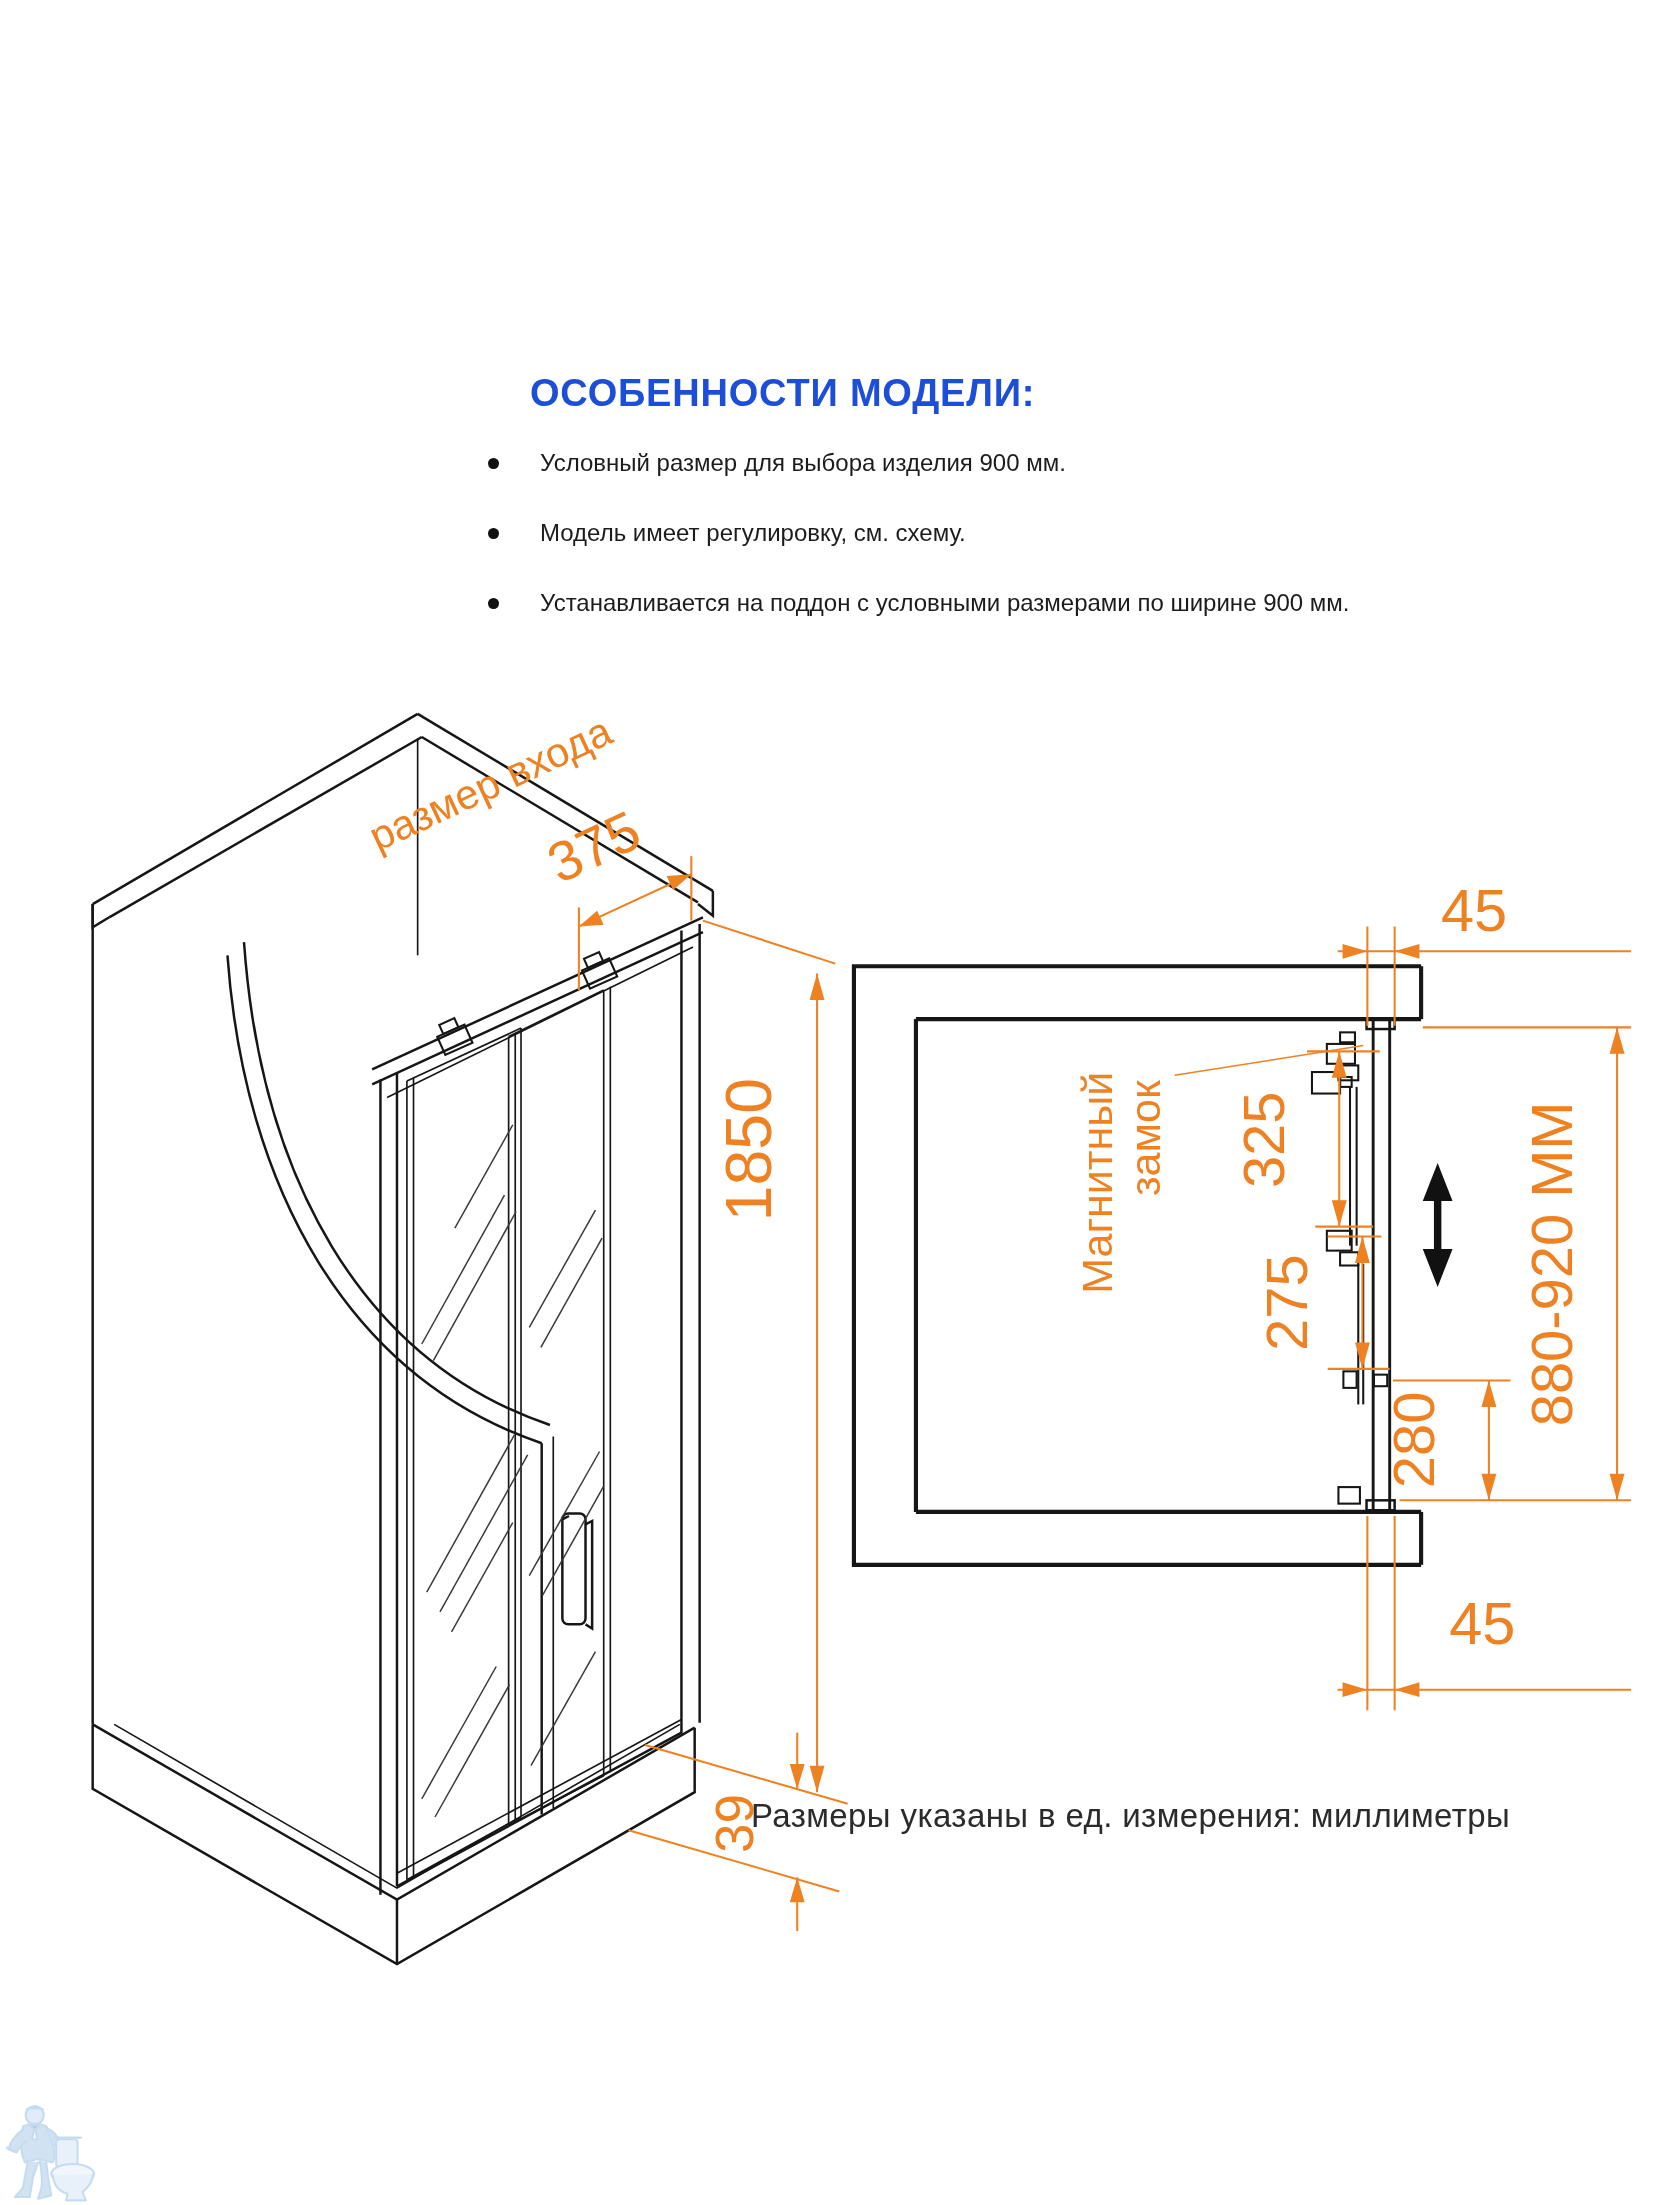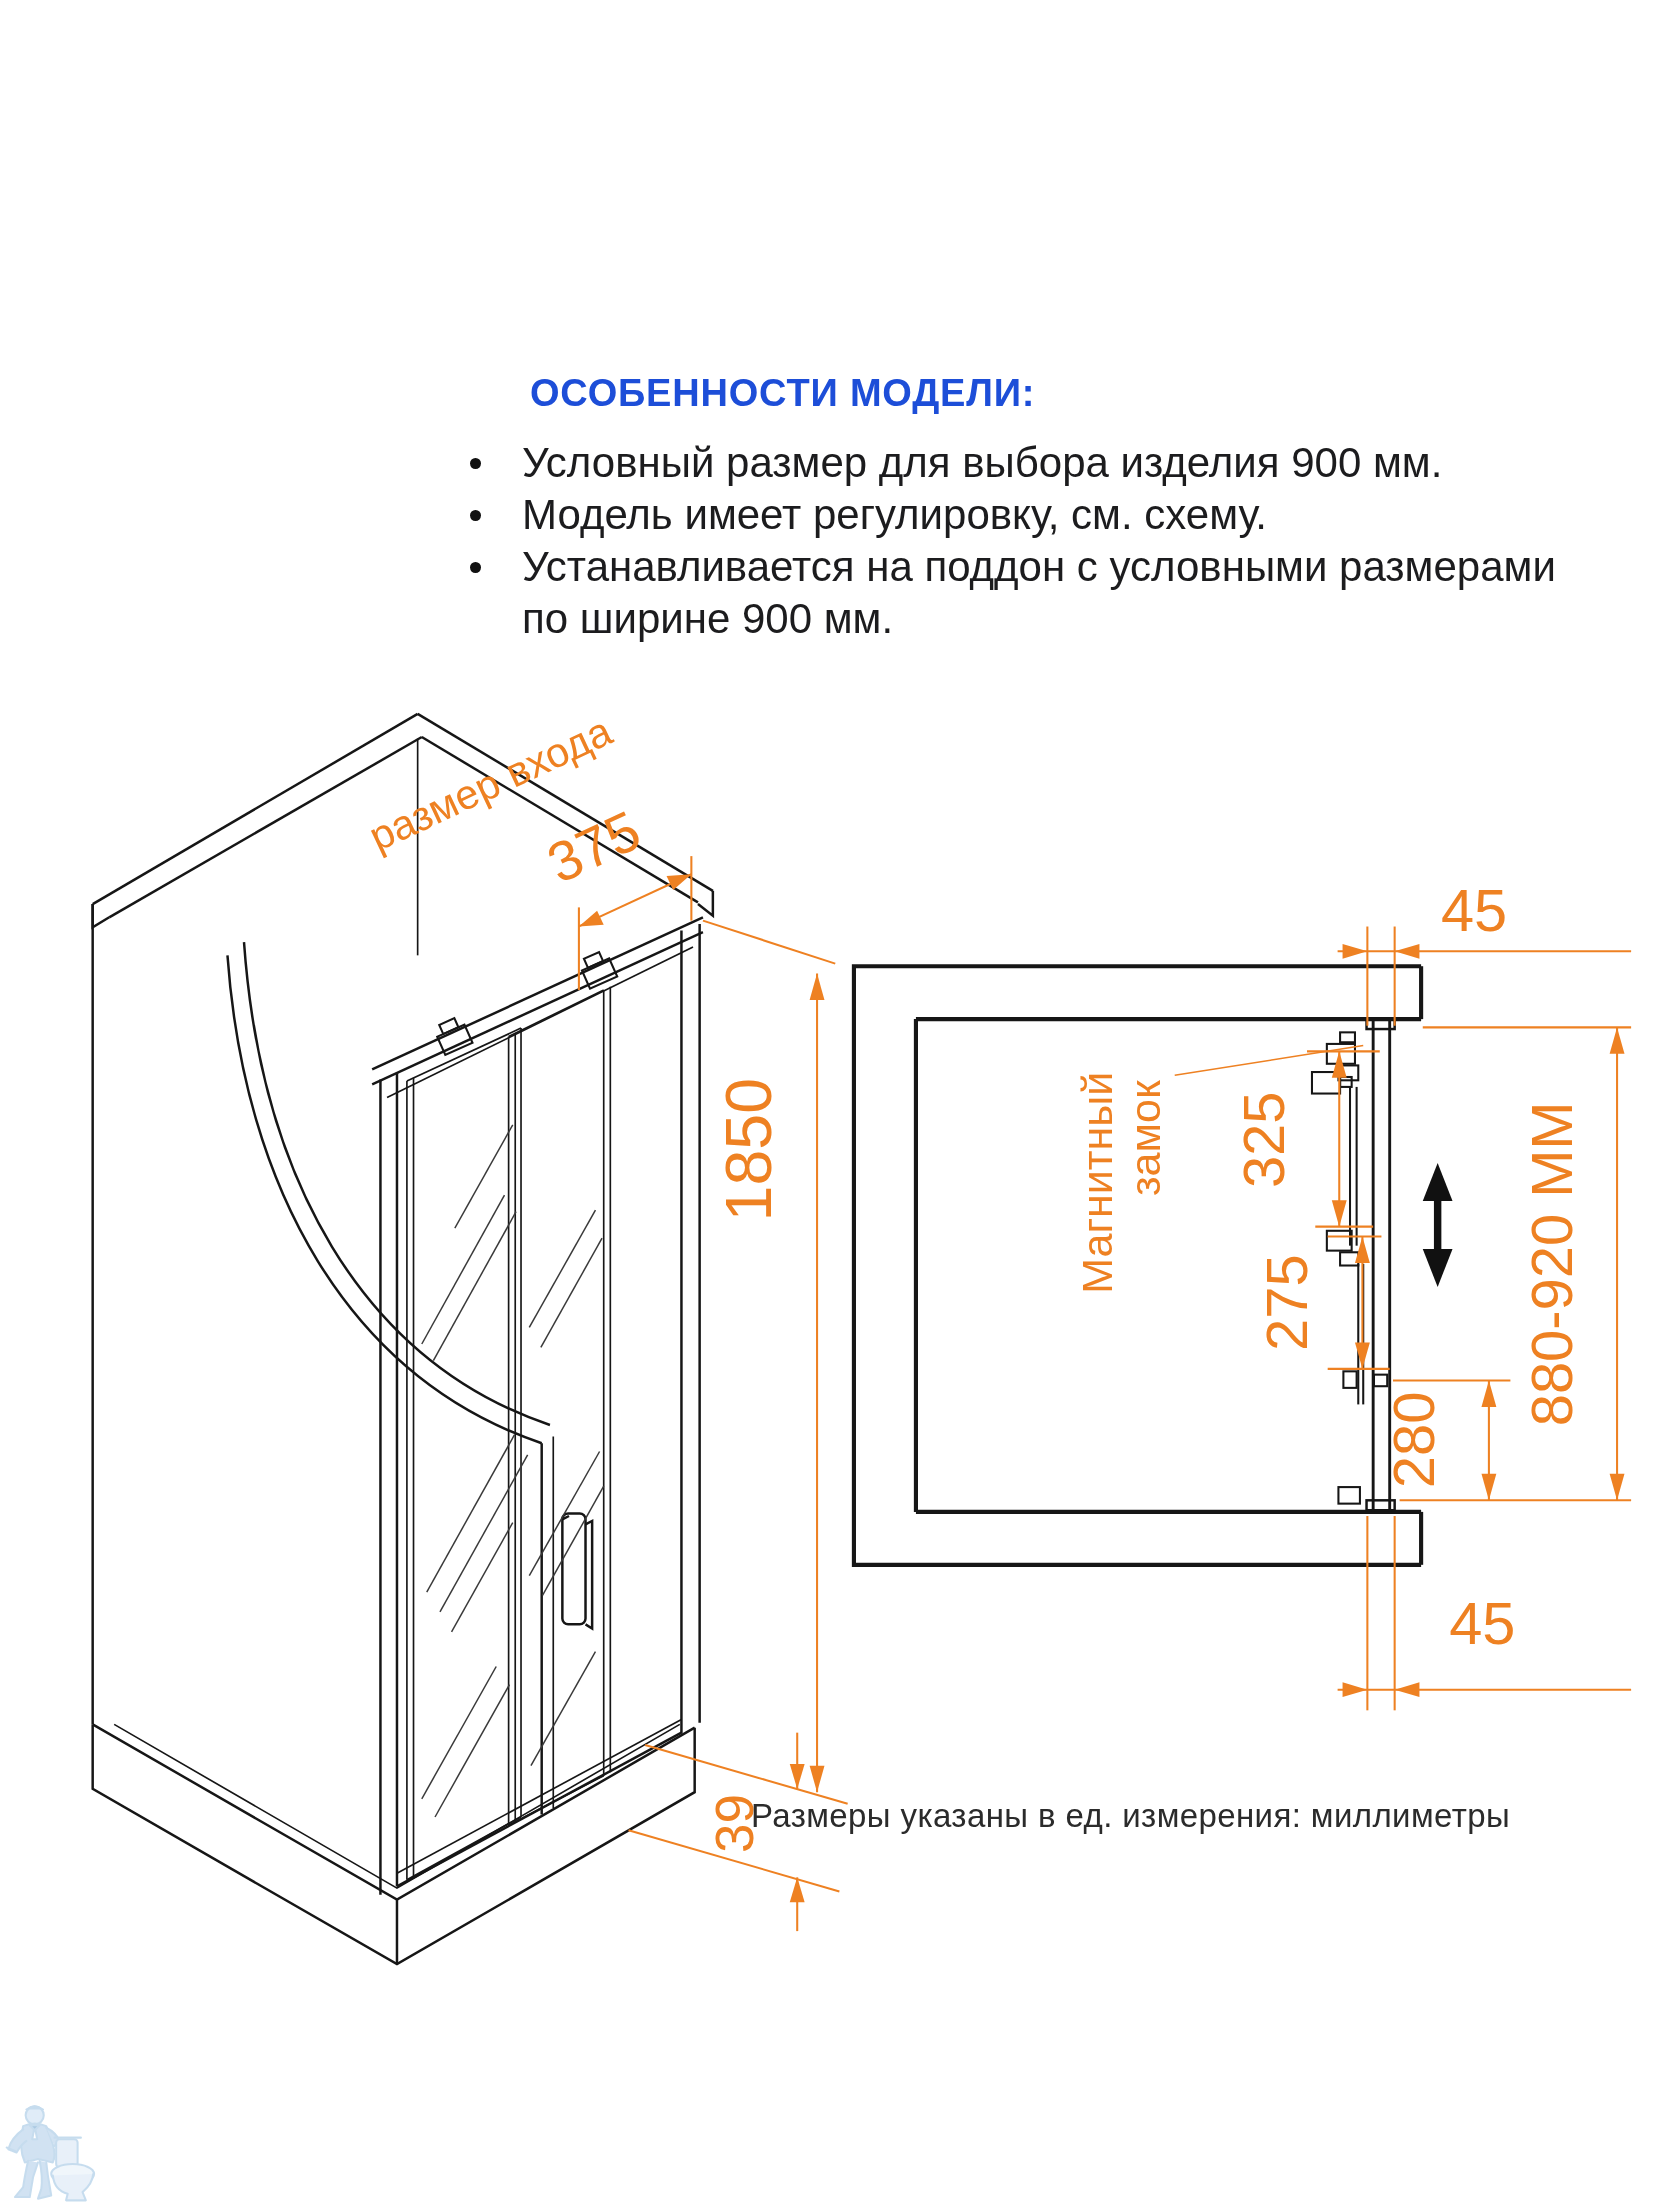--- a/index.html
+++ b/index.html
@@ -7,22 +7,22 @@
     width:1654px;height:2205px;position:relative;background:#ffffff;
     font-family:"Liberation Sans", sans-serif;overflow:hidden;
   }
   .features{position:absolute;left:462px;top:372px;width:1158px;}
   .features h1{
     margin:0 0 21.5px 68px;font-size:38px;font-weight:bold;letter-spacing:0.8px;
     color:#1d4ed8;
   }
   .features ul{list-style:none;margin:0;padding:0;width:1125px;}
   .features li{
-    position:relative;padding-left:60px;font-size:42px;line-height:52px;
-    color:#1c1c1e;margin:0;
+    position:relative;padding-left:60px;font-size:24px;line-height:52px;
+    color:#1c1c1e;margin:18px;
   }
   .features .dot{
     position:absolute;left:8.3px;top:21.5px;width:10.8px;height:10.8px;border-radius:50%;
     background:#111;
   }
   .iso-svg{position:absolute;left:66px;top:699px;}
   .plan-svg{position:absolute;left:844px;top:875px;}
   .footer-note{
     position:absolute;left:751px;top:1797px;font-size:33px;color:#2b2b2b;
     letter-spacing:0.4px;

